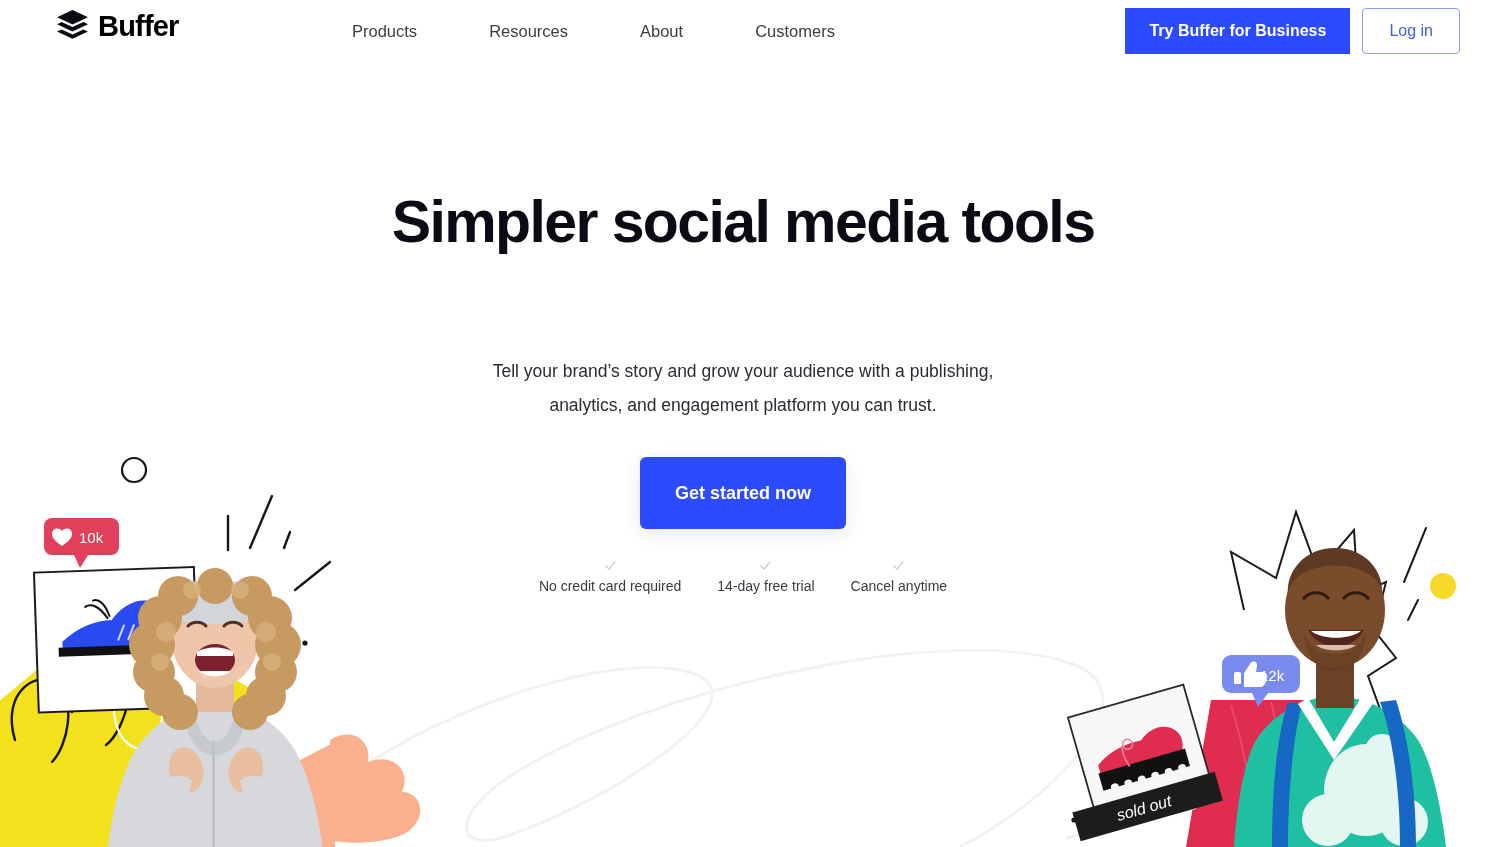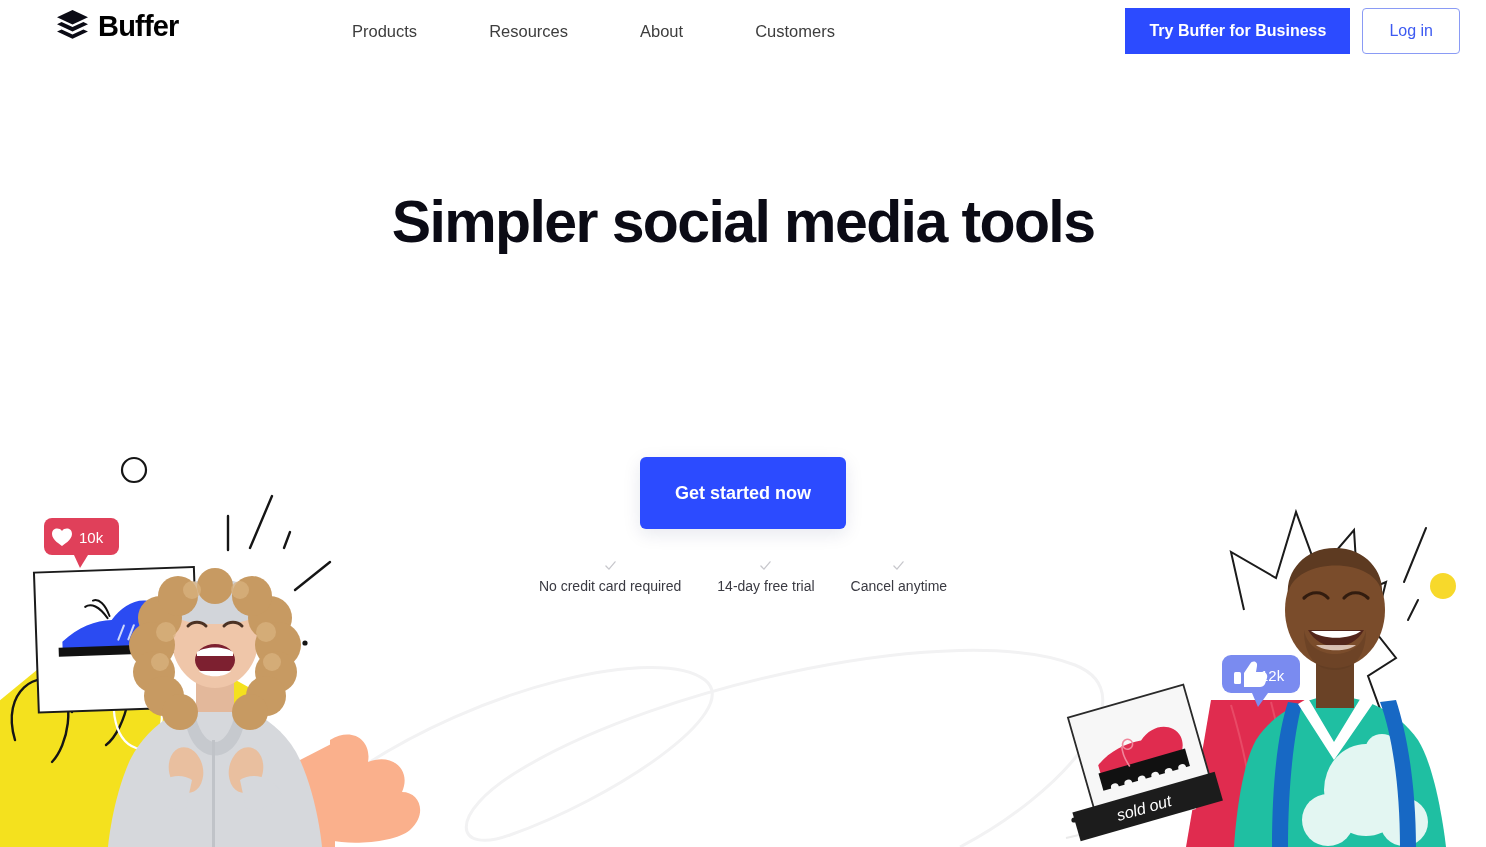--- a/index.html
+++ b/index.html
@@ -305,20 +305,24 @@
       <button class="btn-primary-sm">Try Buffer for Business</button>
       <button class="btn-outline-sm">Log in</button>
     </div>
   </div>
 
   <div class="hero">
     <h1 class="headline">
       <span>Simpler social media tools</span><br>
     </h1>
 
+    <p class="subhead">
+      <span>Tell your brand’s story and grow your audience with a</span>
+      <span>publishing, analytics, and engagement platform you can trust.</span>
+    </p>
 
     <div class="cta-wrap">
       <button class="btn-cta">Get started now</button>
     </div>
 
     <div class="trust">
       <div class="trust-item">
         <svg class="check" viewBox="0 0 12 12">
           <path d="M1 6.5 L4.3 10 L11 2" fill="none" stroke="#c7c7cc" stroke-width="1.4" stroke-linecap="round" stroke-linejoin="round"></path>
         </svg>

